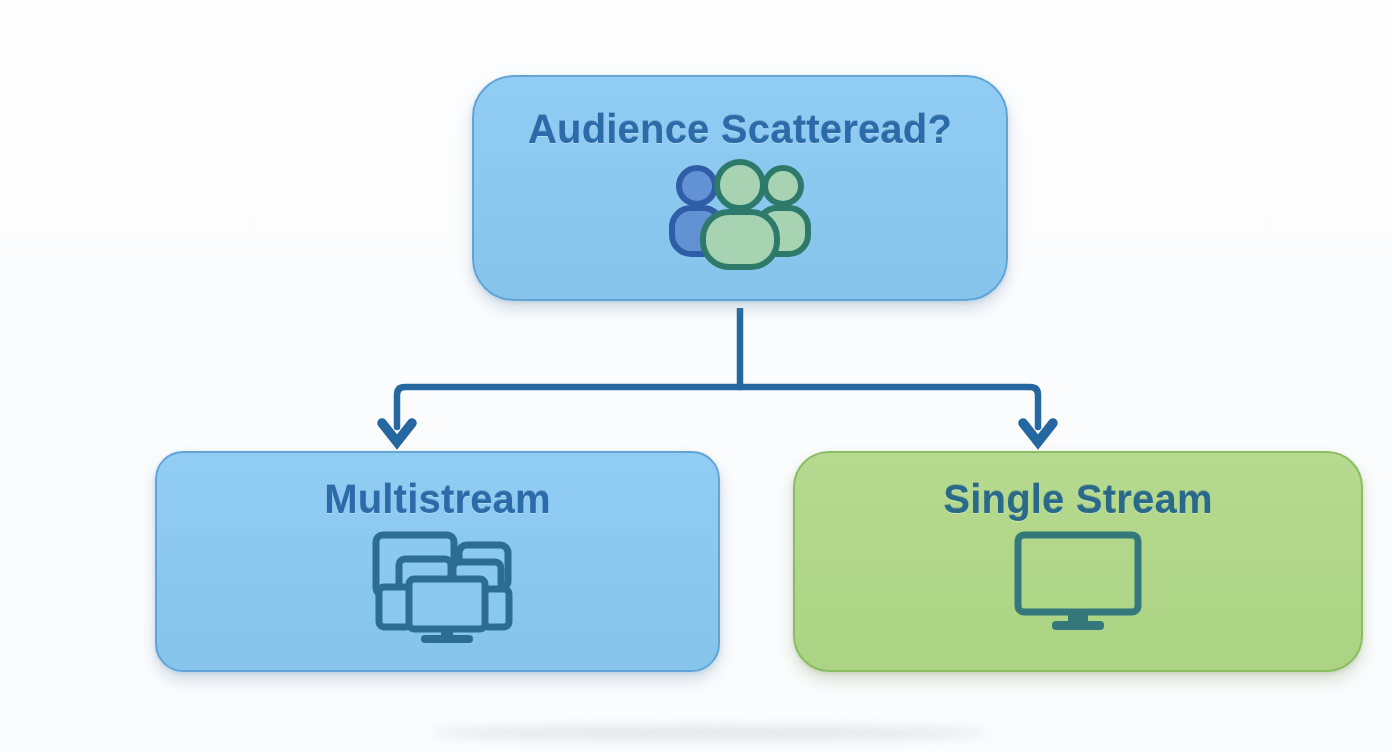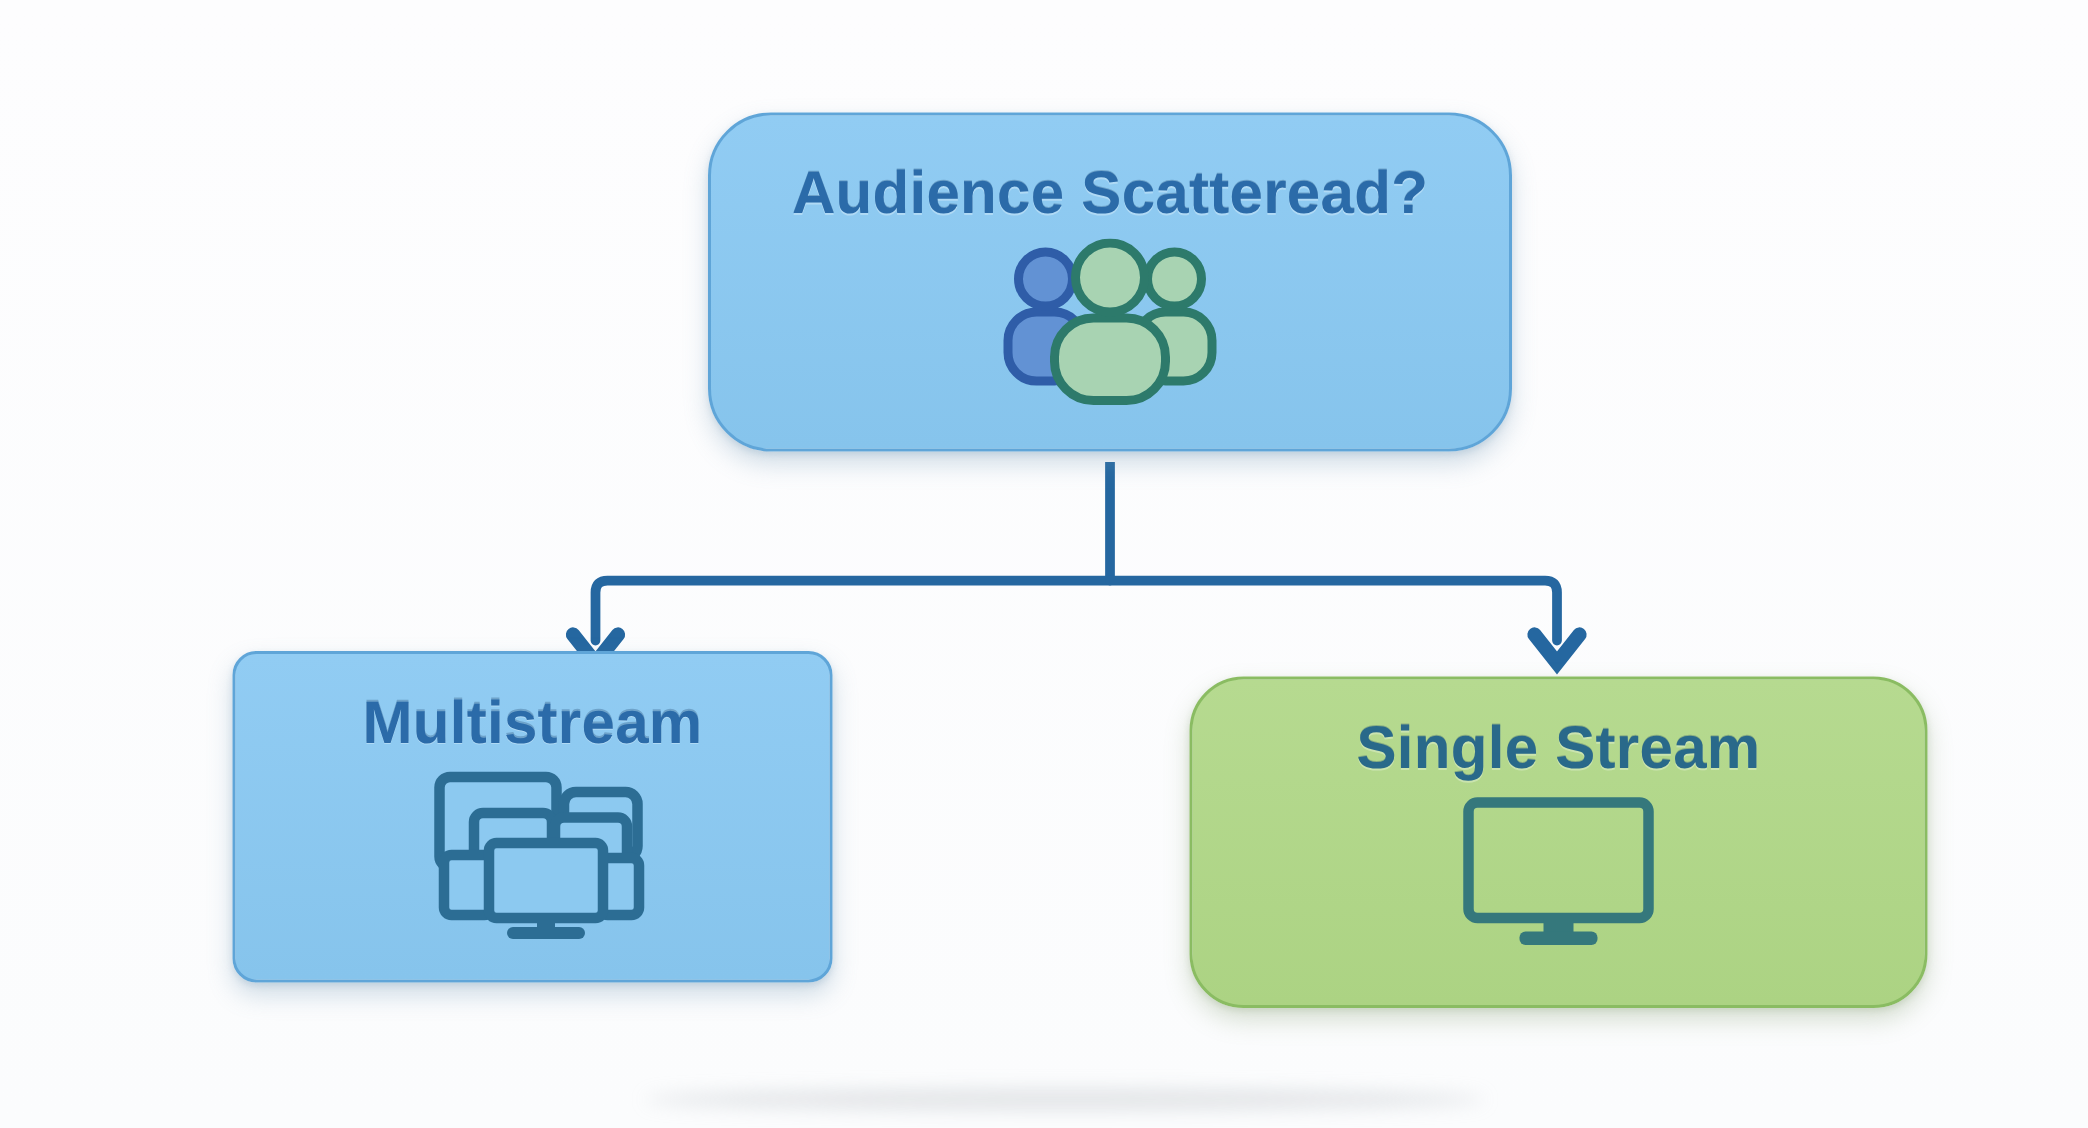--- a/index.html
+++ b/index.html
@@ -27,22 +27,22 @@
     background: linear-gradient(180deg, var(--blue_fill_top) 0%, var(--blue_fill_bottom) 100%);
     border: 2px solid var(--blue_border);
     box-shadow: 0 8px 16px rgba(110, 150, 180, 0.30), 0 2px 4px rgba(110,150,180,0.20);
   }
   .node.green {
     background: linear-gradient(180deg, var(--green_fill_top) 0%, var(--green_fill_bottom) 100%);
     border: 2px solid var(--green_border);
     box-shadow: 0 8px 16px rgba(130, 155, 110, 0.30), 0 2px 4px rgba(130,155,110,0.20);
   }
   .node-root  { left: 472px; top: 75px;  width: 536px; height: 226px; border-radius: 42px; }
-  .node-left  { left: 155px; top: 434px; width: 400px; height: 221px; border-radius: 16px; }
-  .node-right { left: 793px; top: 451px; width: 492px; height: 221px; border-radius: 36px; }
+  .node-left  { left: 155px; top: 451px; width: 565px; height: 221px; border-radius: 28px; }
+  .node-right { left: 793px; top: 451px; width: 570px; height: 221px; border-radius: 36px; }
 
   .node-label {
     font-weight: bold;
     font-size: 40px;
     letter-spacing: 0.2px;
     line-height: 1.1;
     text-shadow: 0 1px 0 rgba(255,255,255,0.30), 0 -1px 0 rgba(25,60,100,0.28);
   }
   .node-root  .node-label { margin-top: 30px; color: var(--label_blue); }
   .node-left  .node-label { margin-top: 24px; color: var(--label_blue); }

